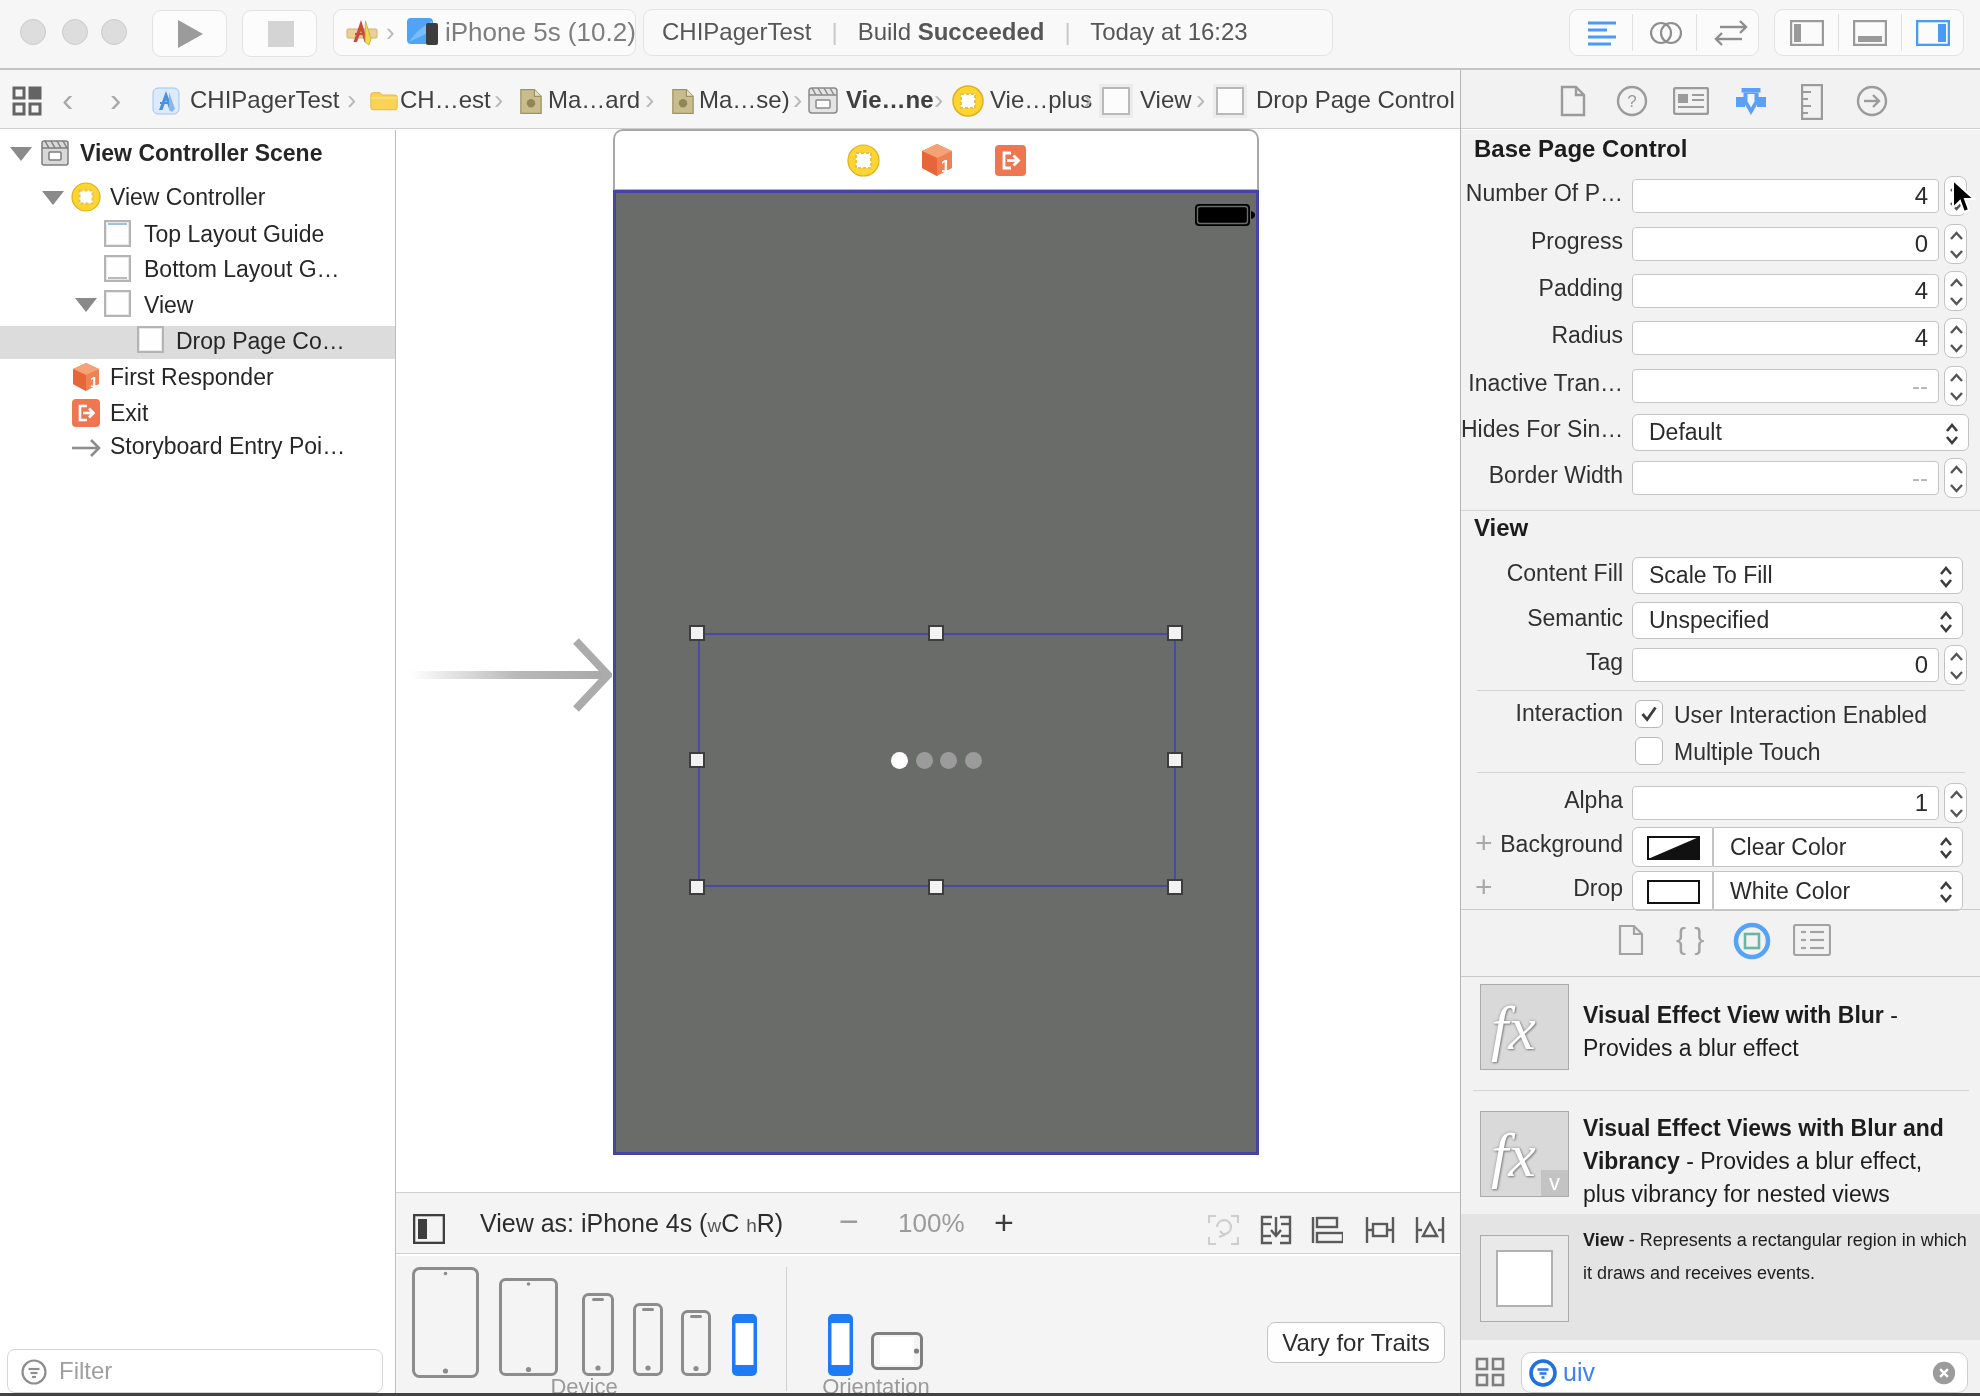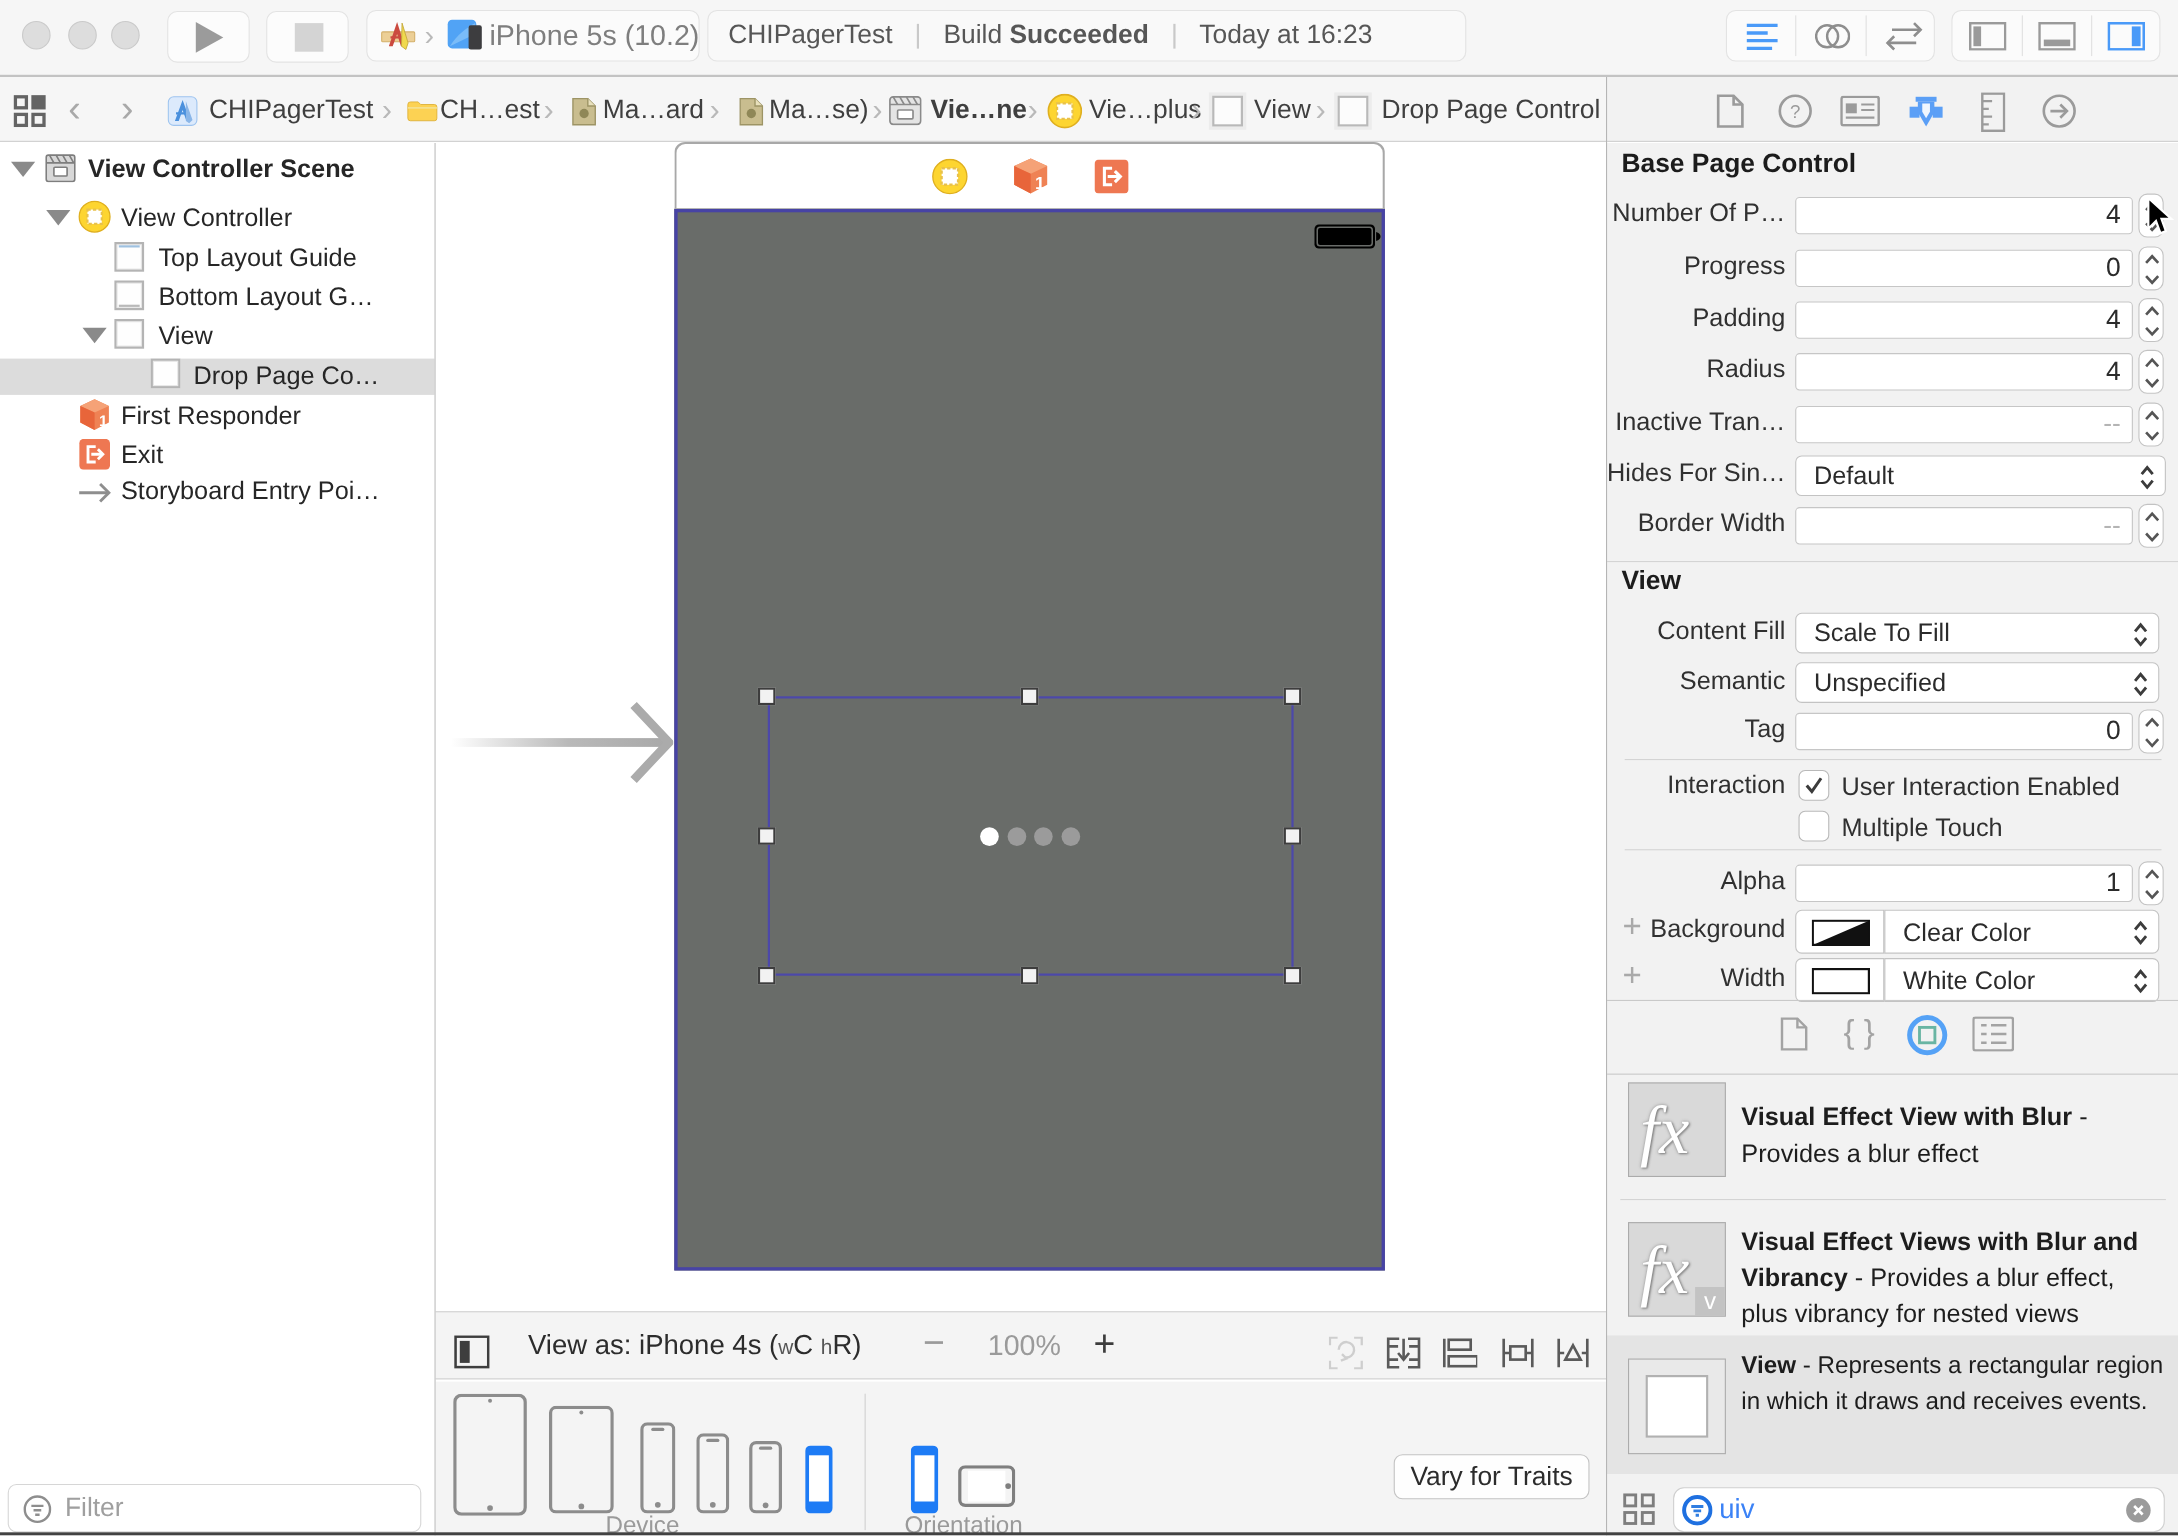--- a/index.html
+++ b/index.html
@@ -573,21 +573,21 @@
       </svg>
   </div>
   <div class="idrop" style="left:252px; top:697px; width:250px; height:40px; line-height:38px; border-radius:0 6px 6px 0;">Clear Color
     <svg class="abs" style="right:8px; top:8px;" width="16" height="24" viewBox="0 0 16 24">
         <path d="M3 9 L8 3 L13 9" fill="none" stroke="#3c3c3c" stroke-width="2.6"></path>
         <path d="M3 15 L8 21 L13 15" fill="none" stroke="#3c3c3c" stroke-width="2.6"></path>
       </svg>
   </div>
 
   <div class="abs" style="left:14px; top:740px; font-size:30px; color:#a9a9a9;">+</div>
-  <div class="ilabel" style="left:0; top:745px; width:162px;">Width</div>
+  <div class="ilabel" style="left:0; top:745px; width:162px;">Drop</div>
   <div class="abs" style="left:171px; top:741px; width:81px; height:40px; background:#fff; border:1px solid #c3c3c3; border-radius:6px 0 0 6px;">
     <svg class="abs" style="left:14px; top:8px;" width="53" height="24" viewBox="0 0 53 24">
         <rect x="1" y="1" width="51" height="22" fill="#fff" stroke="#111" stroke-width="2"></rect>
       </svg>
   </div>
   <div class="idrop" style="left:252px; top:741px; width:250px; height:40px; line-height:38px; border-radius:0 6px 6px 0;">White Color
     <svg class="abs" style="right:8px; top:8px;" width="16" height="24" viewBox="0 0 16 24">
         <path d="M3 9 L8 3 L13 9" fill="none" stroke="#3c3c3c" stroke-width="2.6"></path>
         <path d="M3 15 L8 21 L13 15" fill="none" stroke="#3c3c3c" stroke-width="2.6"></path>
       </svg>
@@ -625,21 +625,21 @@
   <div class="abs" style="left:19px; top:981px; width:89px; height:86px; background:#d9d9d9; border:1px solid #ababab;">
     <div class="abs" style="left:10px; top:8px; font-size:62px; font-style:italic; font-family:'Liberation Serif',serif; color:#fff; text-shadow:0 0 3px #909090, 1px 1px 2px #808080;">fx</div>
     <div class="abs" style="left:60px; top:58px; width:27px; height:26px; background:#c3c3c3; color:#fff; font-size:22px; text-align:center; line-height:26px;">v</div>
   </div>
   <div class="abs" style="left:122px; top:982px; width:385px; font-size:23px; line-height:33px; color:#1d1d1d;"><b>Visual Effect Views with Blur and Vibrancy</b> - Provides a blur effect, plus vibrancy for nested views</div>
 
   <div class="abs" style="left:0; top:1084px; width:519px; height:126px; background:#e4e4e4;"></div>
   <div class="abs" style="left:19px; top:1105px; width:89px; height:87px; background:#e9e9e9; border:1px solid #ababab;">
     <div class="abs" style="left:15px; top:14px; width:57px; height:57px; background:#fff; border:2px solid #b1b1b1;"></div>
   </div>
-  <div class="abs" style="left:122px; top:1094px; width:390px; font-size:22px; line-height:33px; color:#1d1d1d;"><b>View</b> - Represents a rectangular region in which it draws and receives events.</div>
+  <div class="abs" style="left:122px; top:1094px; width:390px; font-size:18px; line-height:33px; color:#1d1d1d;"><b>View</b> - Represents a rectangular region in which it draws and receives events.</div>
 
   <svg class="abs" style="left:14px; top:1227px;" width="30" height="30" viewBox="0 0 30 30">
     <g fill="none" stroke="#7e7e7e" stroke-width="2.6">
       <rect x="2" y="2" width="10" height="10"></rect>
         <rect x="18" y="2" width="10" height="10"></rect>
       <rect x="2" y="18" width="10" height="10"></rect>
         <rect x="18" y="18" width="10" height="10"></rect>
     </g>
   </svg>
   <div class="abs" style="left:60px; top:1222px; width:447px; height:41px; background:#fff; border:1px solid #cfcfcf; border-radius:10px;">

